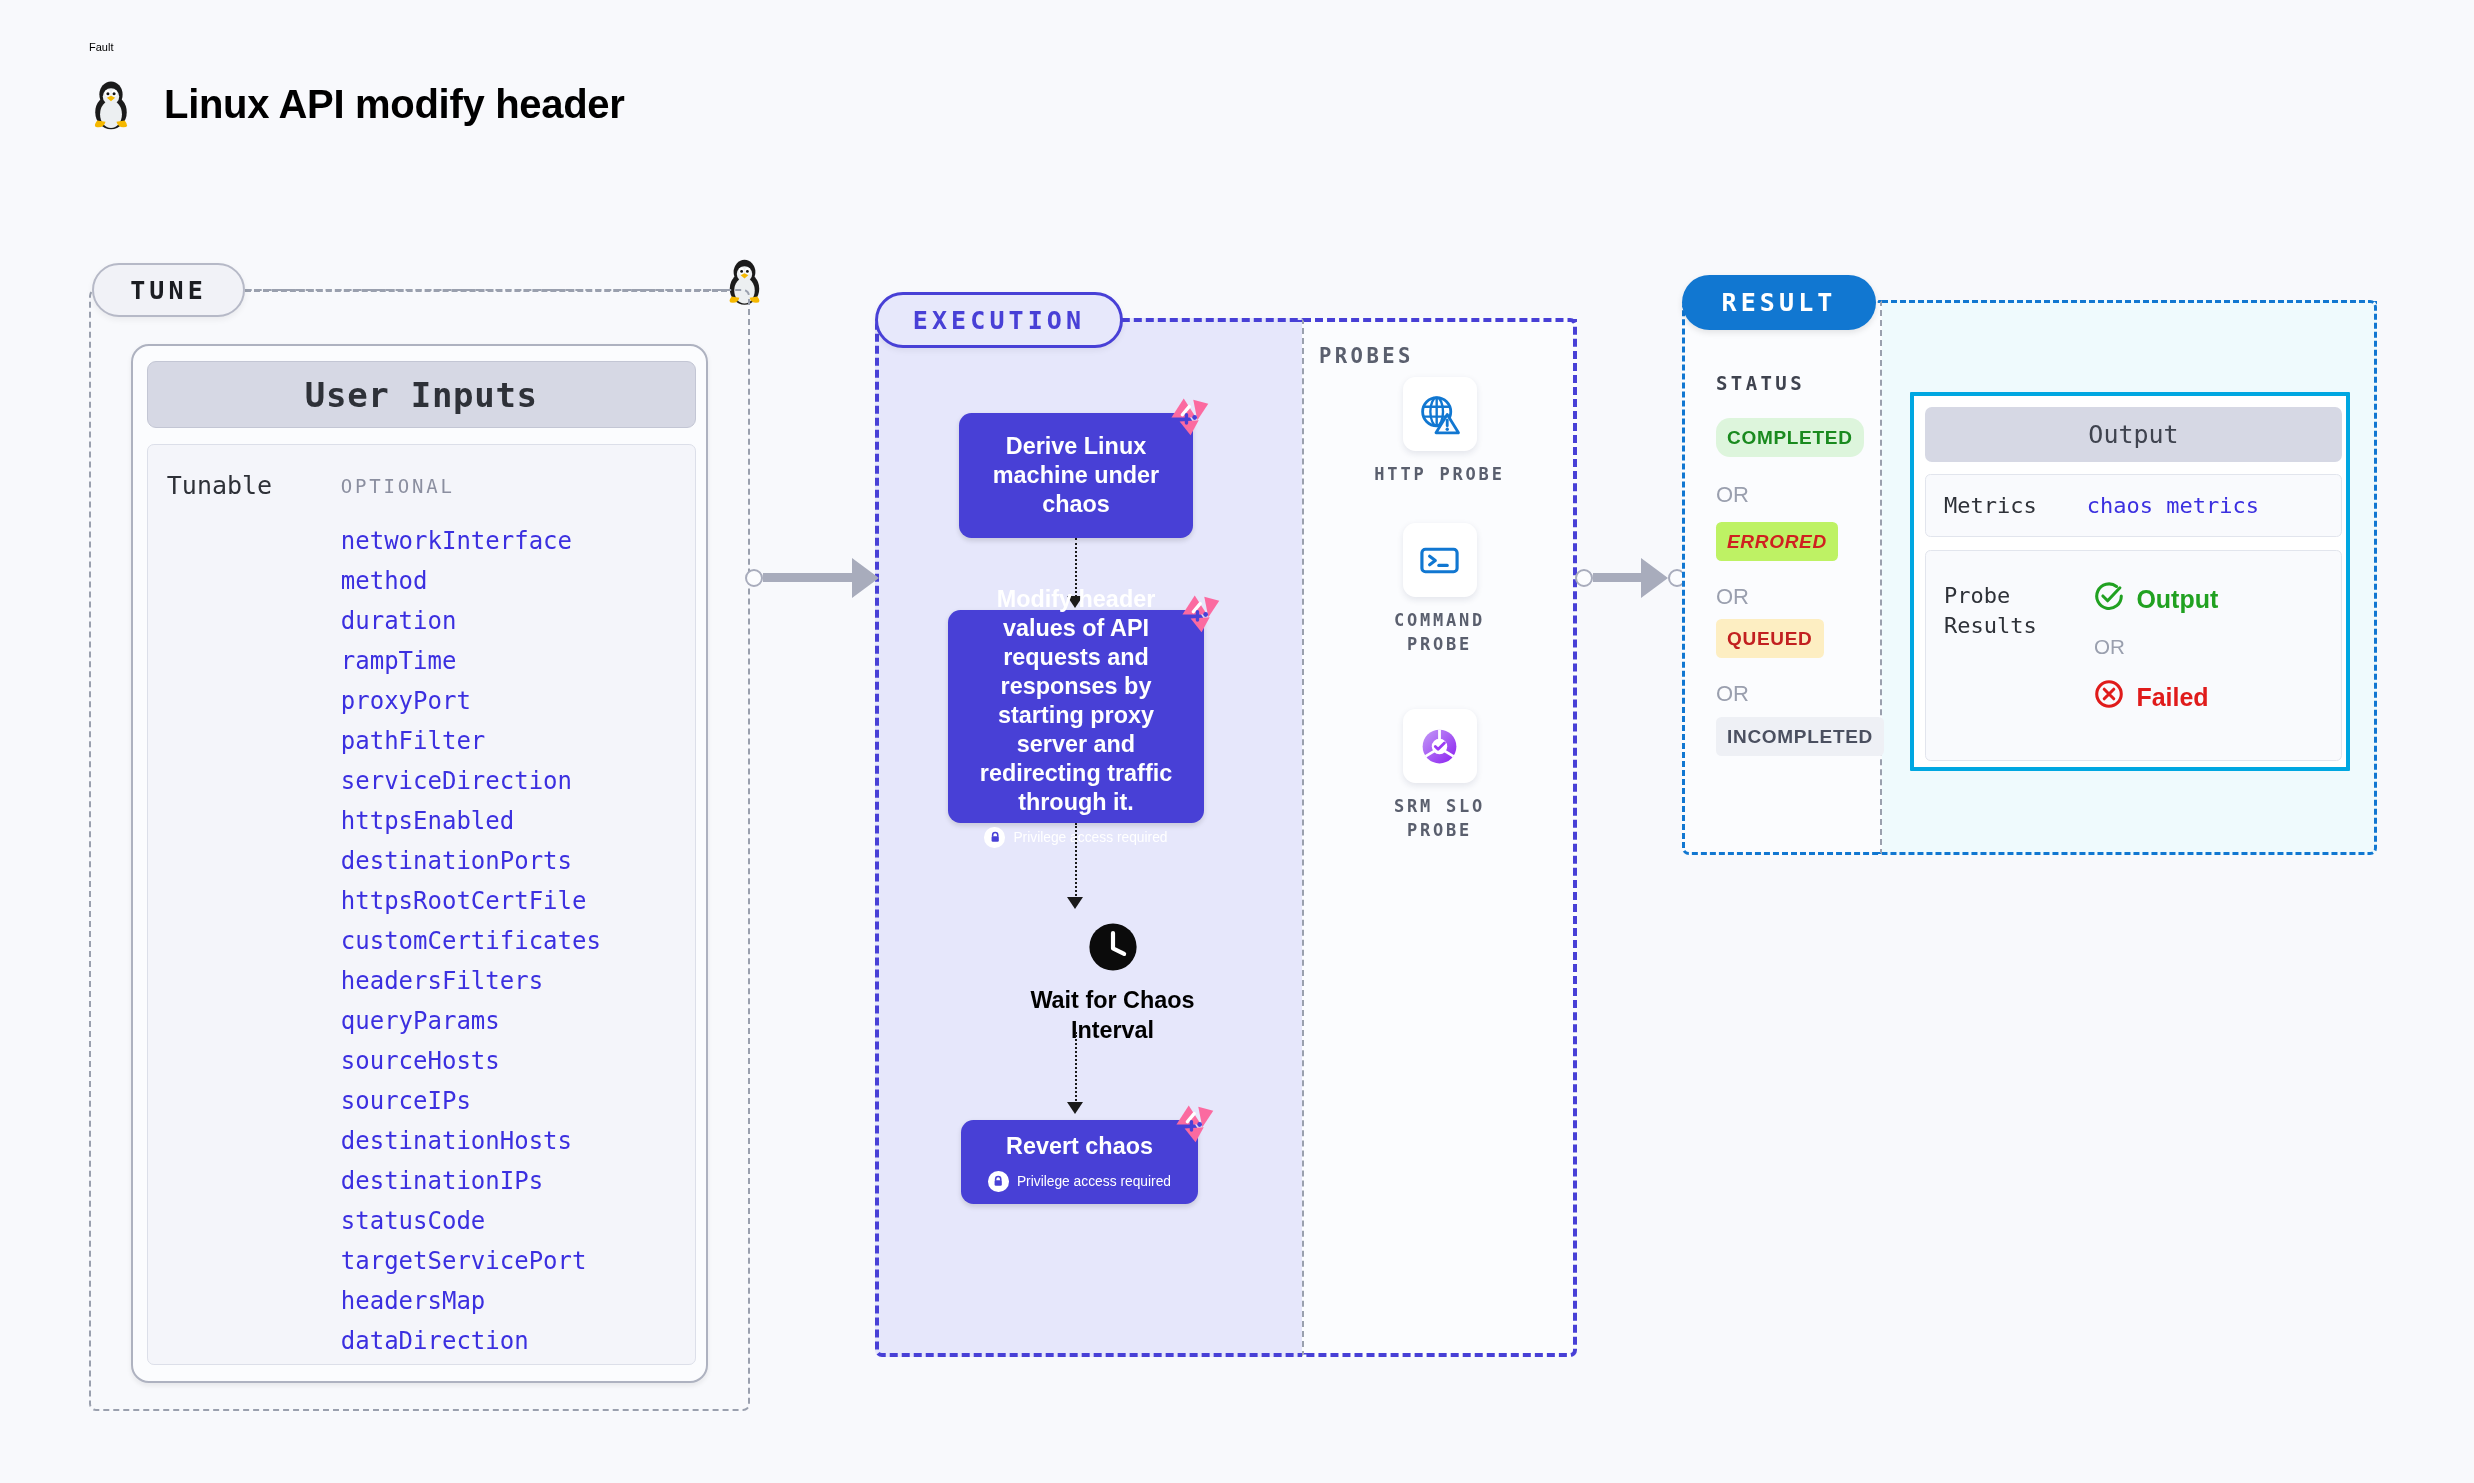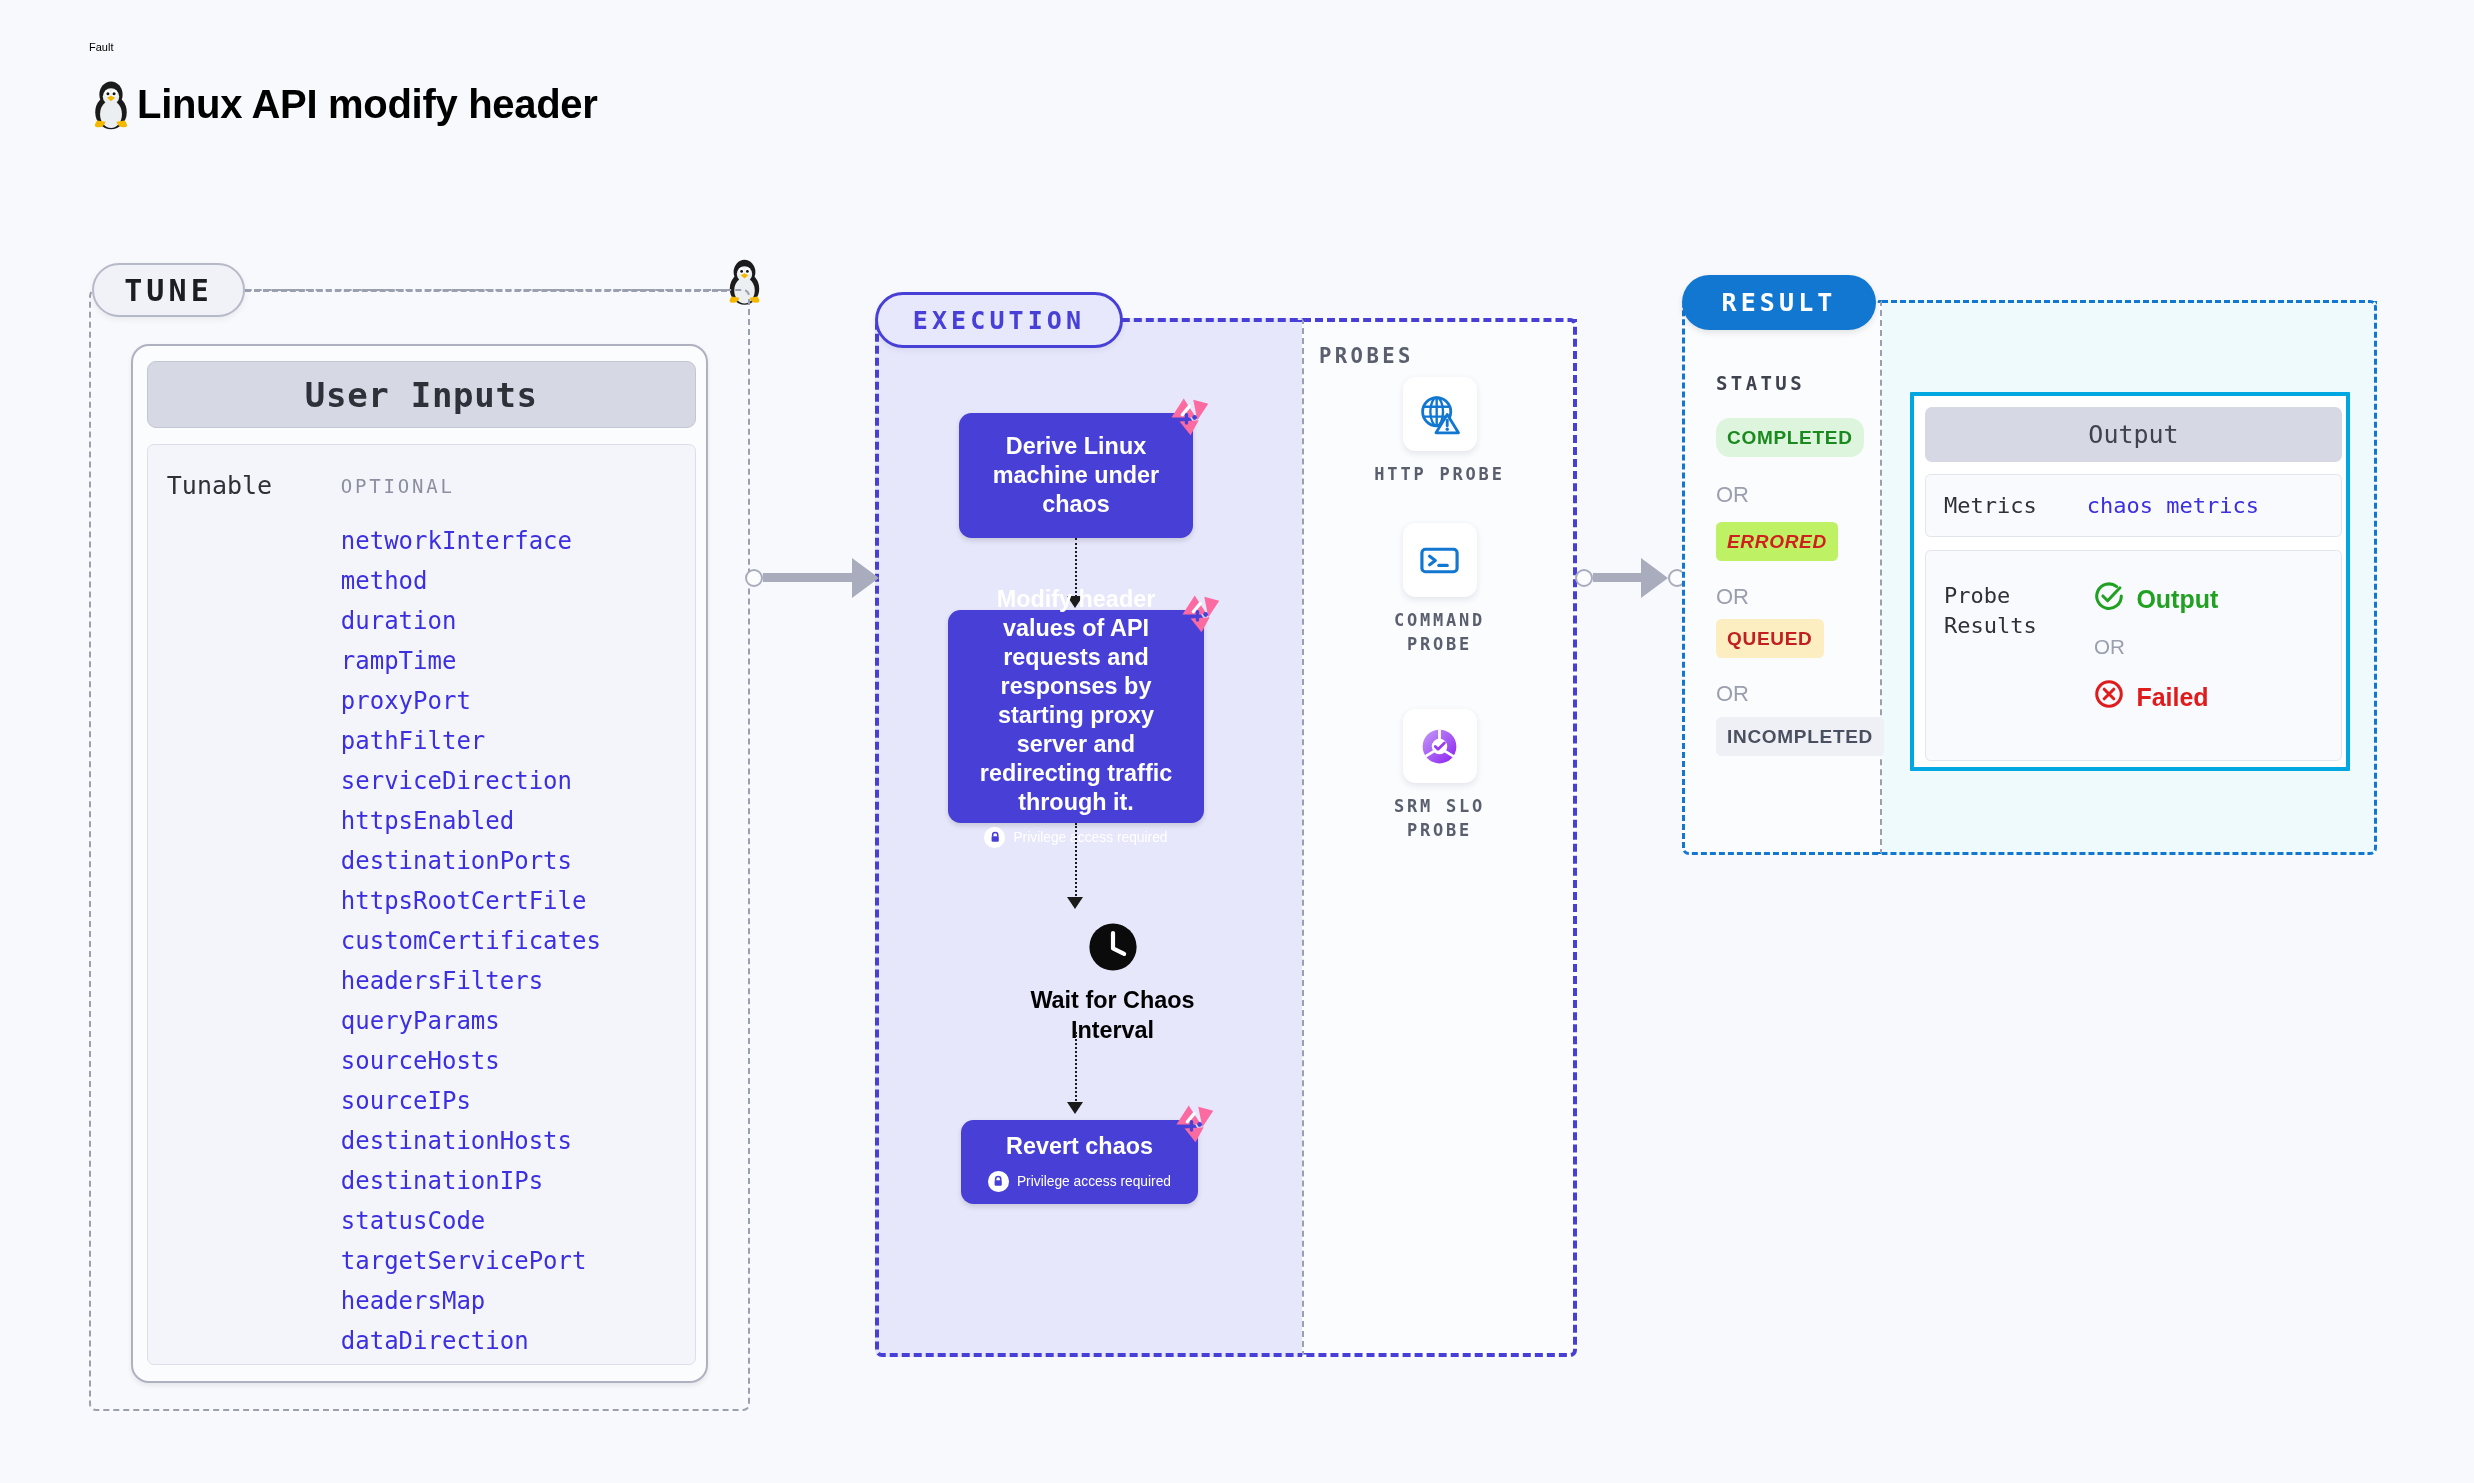--- a/index.html
+++ b/index.html
@@ -8,21 +8,21 @@
     width: 2475px;
     height: 1483px;
     background: #f8f9fc;
     font-family: "Liberation Sans", sans-serif;
     position: relative;
     overflow: hidden;
   }
 
   
   #header { position: absolute; left: 89px; top: 41px; }
-  #title-row { display: flex; align-items: center; gap: 4px; margin-top: 25px; }
+  #title-row { display: flex; align-items: center; gap: 31px; margin-top: 25px; }
   #page-title {
     font-size: 40px;
     font-weight: bold;
     color: #000000;
     letter-spacing: -0.3px;
   }
 
   
   .tux { display: block; }
 
@@ -37,21 +37,21 @@
     font-weight: bold;
     letter-spacing: 4.1px;
     z-index: 20;
   }
   #tune-pill {
     left: 92px; top: 263px;
     width: 153px; height: 54px;
     background: #f1f2f7;
     border: 2.8px solid #b6b9c7;
     color: #1b1d22;
-    font-size: 30px;
+    font-size: 25px;
     box-shadow: 0 2.8px 6.9px rgba(0,0,0,0.06);
   }
   #execution-pill {
     left: 875px; top: 292px;
     width: 248px; height: 56px;
     background: #e7e8fb;
     border: 3.4px solid #4840d6;
     color: #4840d6;
     font-size: 25px;
     box-shadow: 0 2.8px 6.9px rgba(0,0,0,0.06);

